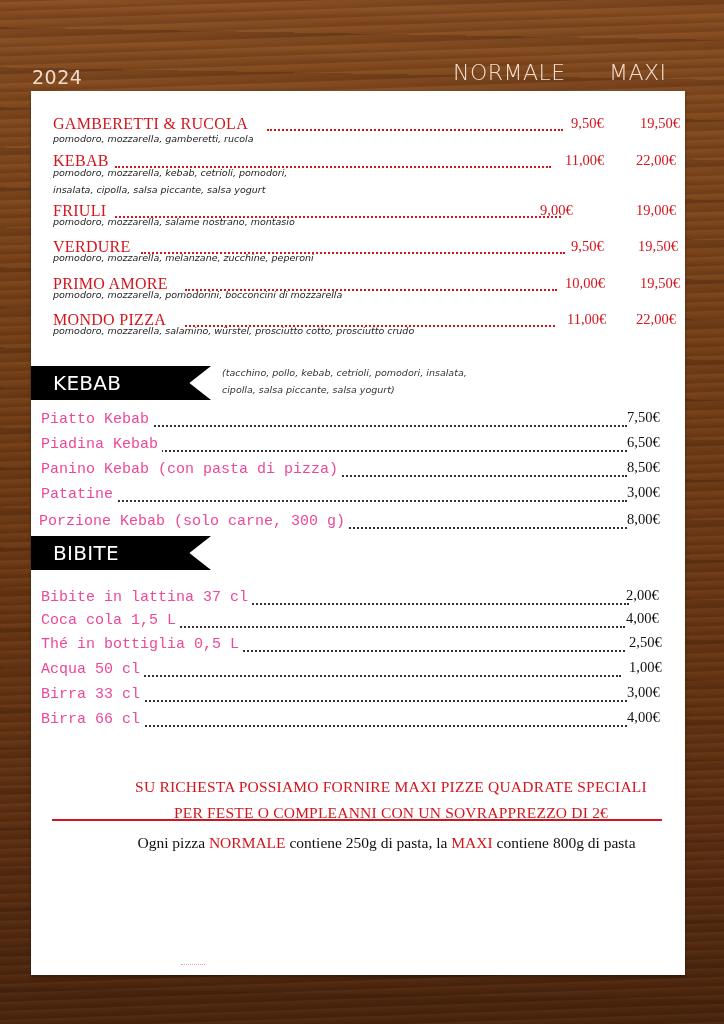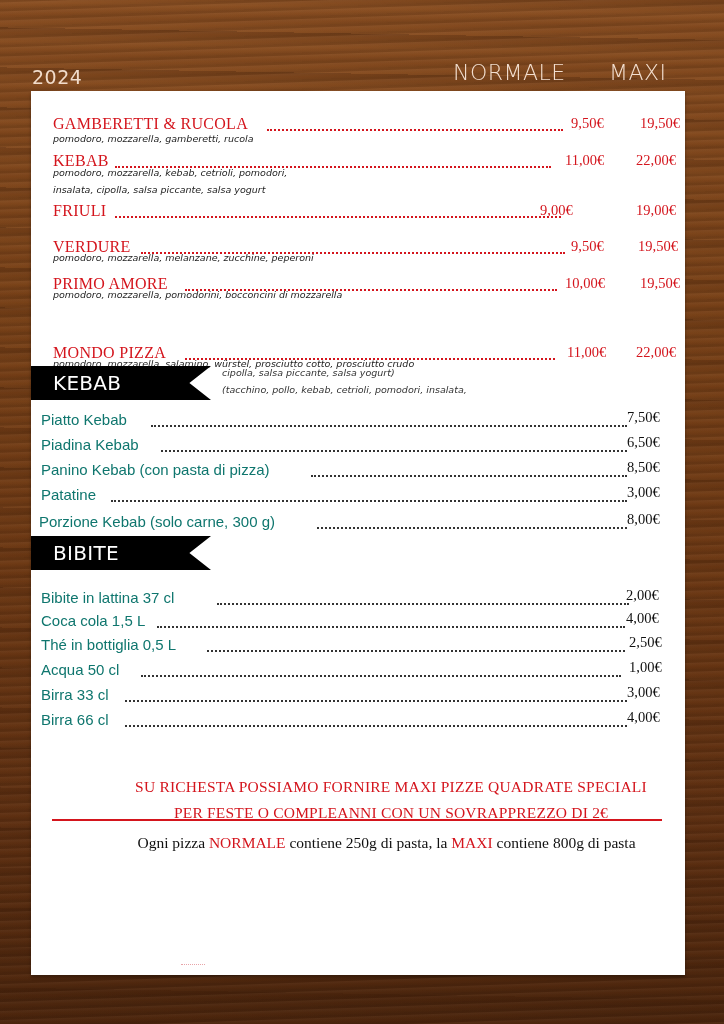--- a/index.html
+++ b/index.html
@@ -52,21 +52,21 @@
     position:absolute; left:22px; top:5px; font-family:"DejaVu Sans", sans-serif; font-size:20px; color:#fff; letter-spacing:0.3px;
   }
   .banner-note {
     position:absolute; left:191px; top:273px; font-family:"DejaVu Sans", sans-serif; font-style:italic;
     font-size:9.5px; line-height:17px; color:#333; width:300px;
   }
   .row {
     position:absolute; left:10px; width:630px; height:20px;
   }
   .row .label {
-    position:absolute; left:0; top:0; font-family:Liberation Sans, sans-serif; font-size:15px; color:#0f766e; white-space:nowrap; background:#fff; padding-right:4px;
+    position:absolute; left:0; top:0; font-family:Liberation Mono, monospace; font-size:15px; color:#ec4899; white-space:nowrap; background:#fff; padding-right:4px;
   }
   .row .dots {
     position:absolute; top:2px; height:12px; border-bottom:2px dotted #333;
   }
   .row .price {
     position:absolute; top:-2px; font-family:"Liberation Serif", serif; font-size:14.5px; color:#111; white-space:nowrap;
   }
   .notice {
     position:absolute; left:0; width:720px; text-align:center; font-family:"Liberation Serif", serif;
     font-size:15.5px; color:#d4151d; line-height:26px; letter-spacing:0.2px;margin-top:8px;
@@ -107,52 +107,53 @@
     <span class="p2" style="left:583px;">22,00€</span>
     <span class="desc" style="top:30px;">insalata, cipolla, salsa piccante, salsa yogurt</span>
     <span class="desc" style="top:13px;">pomodoro, mozzarella, kebab, cetrioli, pomodori,</span>
   </div>
 
   <div class="pizza" style="top:111px;">
     <span class="name">FRIULI</span>
     <span class="dots" style="left:62px; width:446px;"></span>
     <span class="p1" style="left:487px;">9,00€</span>
     <span class="p2" style="left:583px;">19,00€</span>
+    <span class="desc" style="top:12px;">pomodoro, mozzarella, salame nostrano, montasio</span>
   </div>
 
   <div class="pizza" style="top:147px;">
     <span class="name">VERDURE</span>
     <span class="dots" style="left:88px; width:424px;"></span>
     <span class="p1" style="left:518px;">9,50€</span>
     <span class="p2" style="left:585px;">19,50€</span>
     <span class="desc" style="top:12px;">pomodoro, mozzarella, melanzane, zucchine, peperoni</span>
   </div>
 
   <div class="pizza" style="top:184px;">
     <span class="name">PRIMO AMORE</span>
     <span class="dots" style="left:132px; width:372px;"></span>
     <span class="p1" style="left:512px;">10,00€</span>
     <span class="p2" style="left:587px;">19,50€</span>
     <span class="desc" style="top:12px;">pomodoro, mozzarella, pomodorini, bocconcini di mozzarella</span>
   </div>
 
-  <div class="pizza" style="top:220px;margin-top:33px;">
+  <div class="pizza" style="top:220px;">
     <span class="name">MONDO PIZZA</span>
     <span class="dots" style="left:132px; width:370px;"></span>
     <span class="p1" style="left:514px;">11,00€</span>
     <span class="p2" style="left:583px;">22,00€</span>
     <span class="desc" style="top:12px;">pomodoro, mozzarella, salamino, würstel, prosciutto cotto, prosciutto crudo</span>
   </div>
 
   <div class="banner" style="top:275px; width:180px;">
     <span>KEBAB</span>
   </div>
   <div class="banner-note">
+    <div>(tacchino, pollo, kebab, cetrioli, pomodori, insalata,</div>
     <div>cipolla, salsa piccante, salsa yogurt)</div>
-    <div>(tacchino, pollo, kebab, cetrioli, pomodori, insalata,</div>
   </div>
 
   <div class="row" style="top:320px;">
     <span class="dots" style="left:110px; width:476px;"></span>
     <span class="label">Piatto Kebab</span>
     <span class="price" style="left:586px;">7,50€</span>
   </div>
   <div class="row" style="top:345px;">
     <span class="dots" style="left:120px; width:466px;"></span>
     <span class="label">Piadina Kebab</span>

